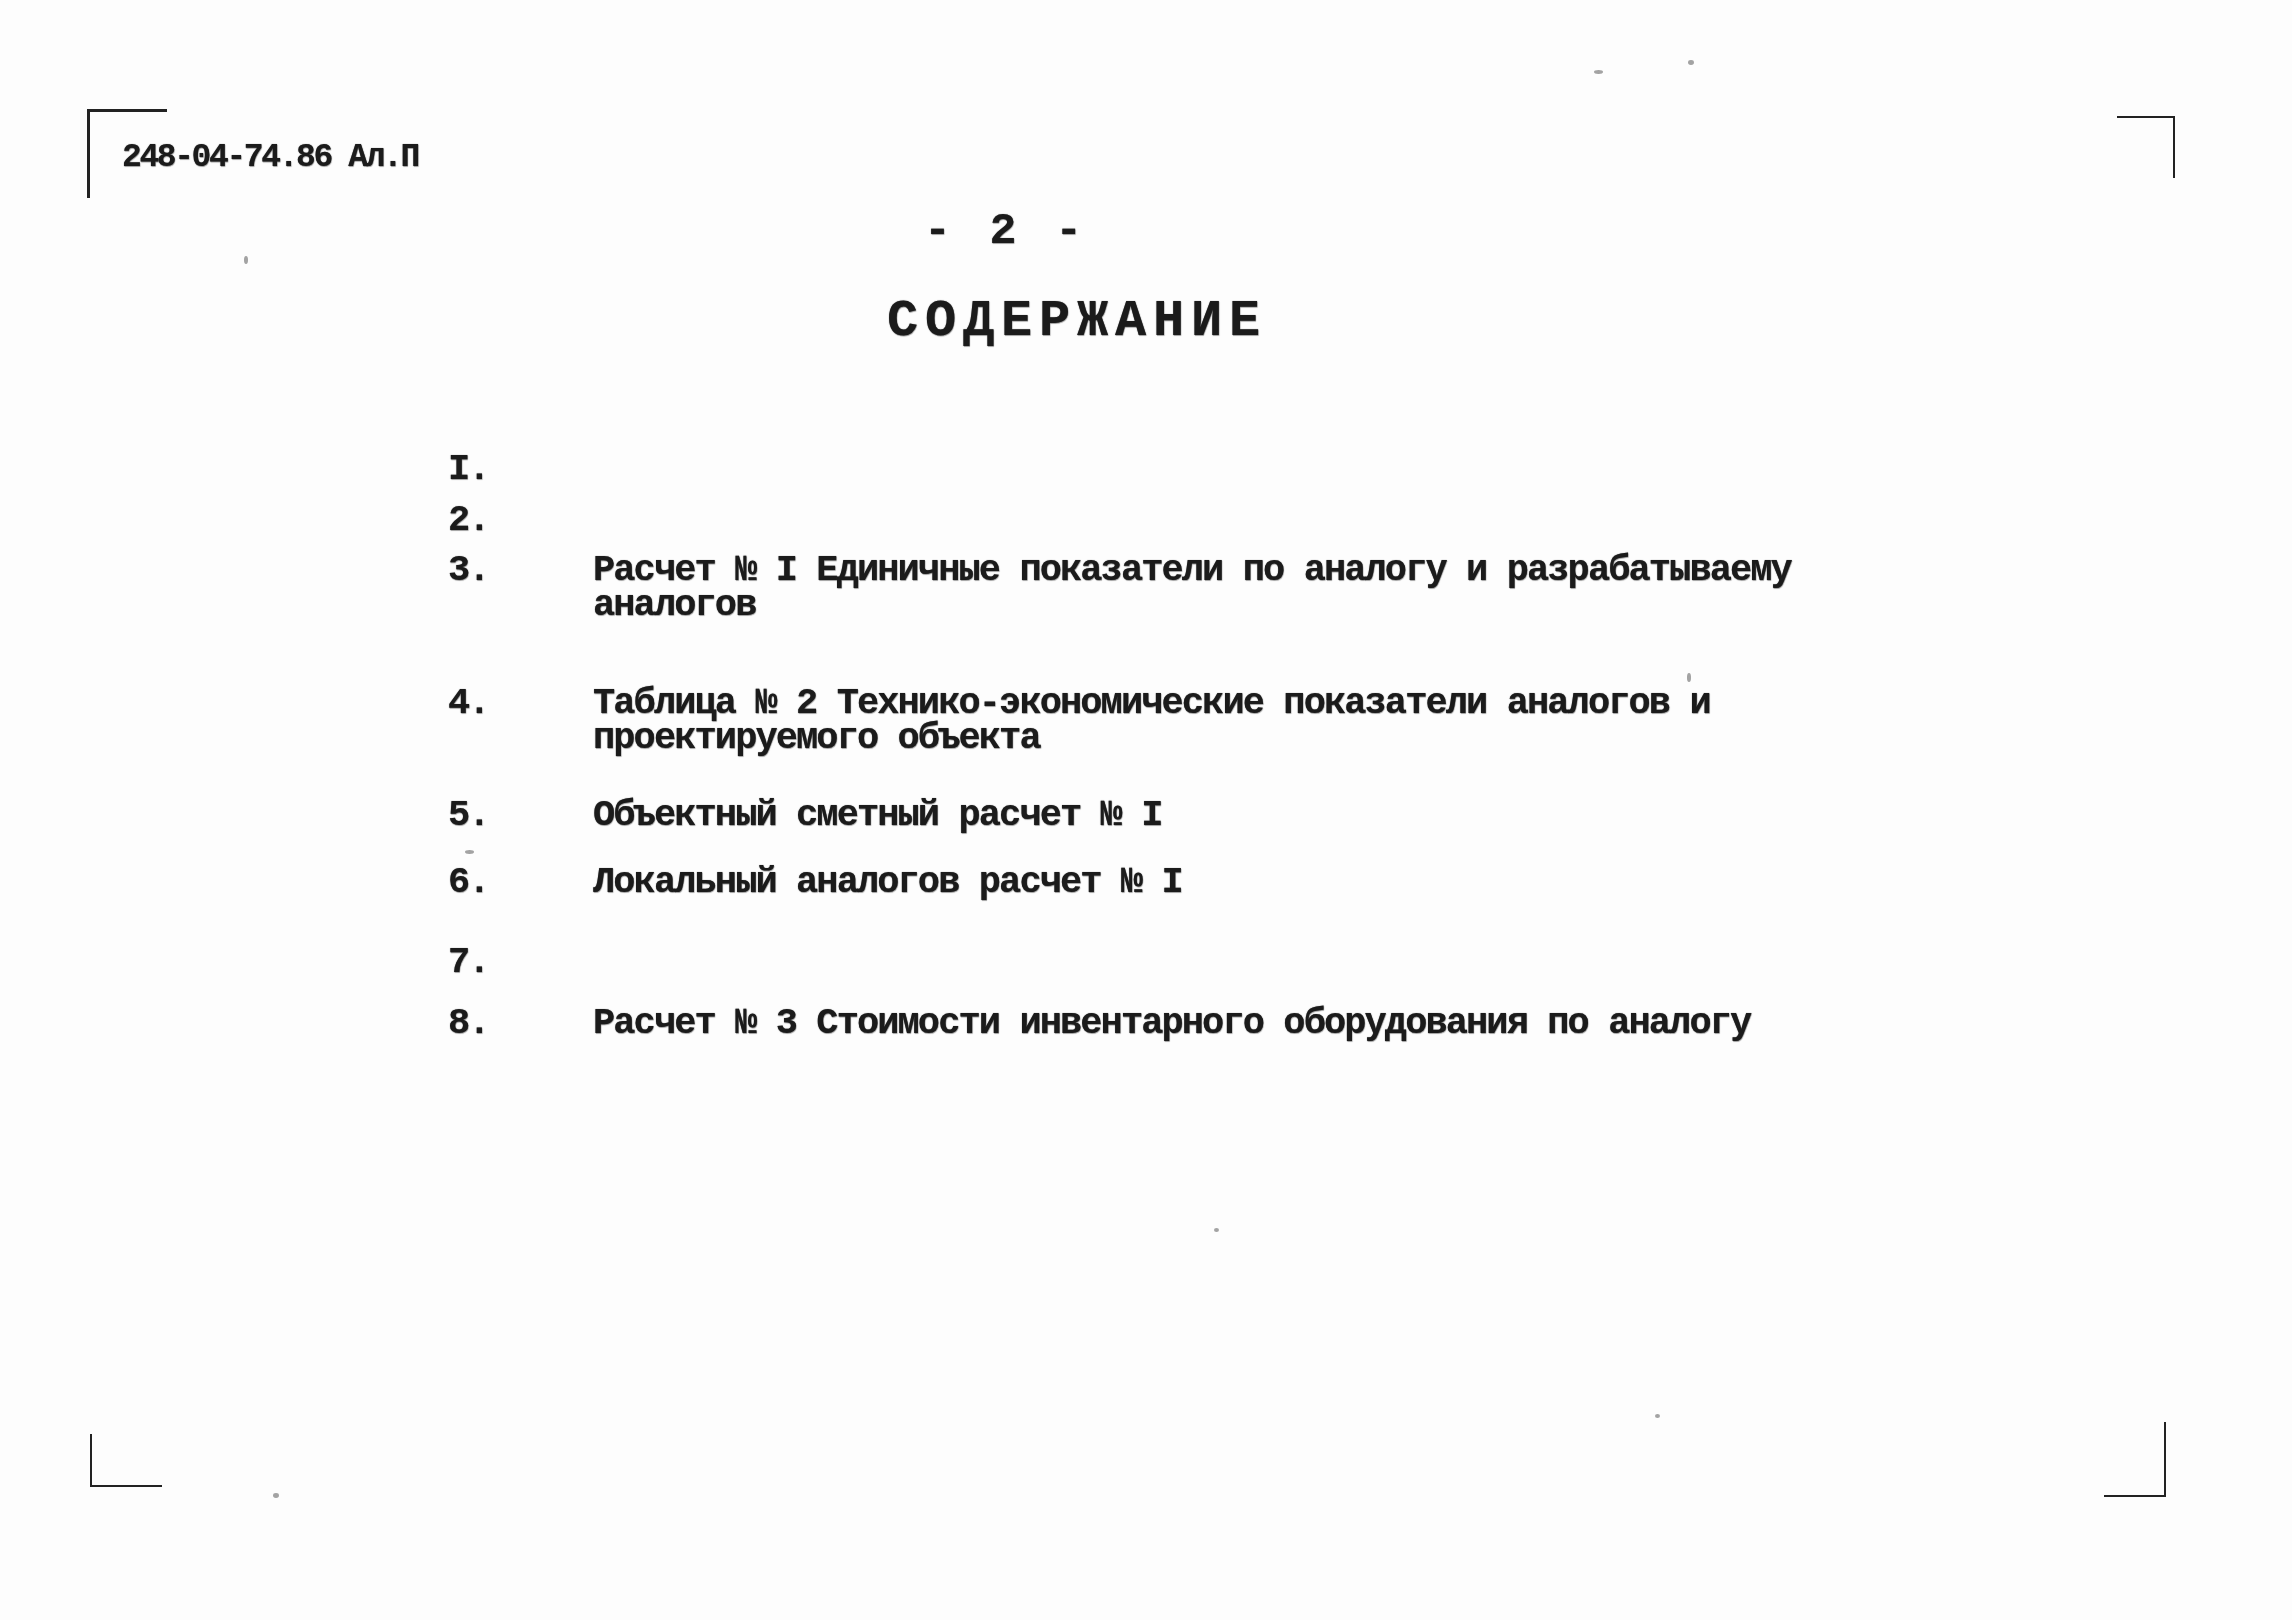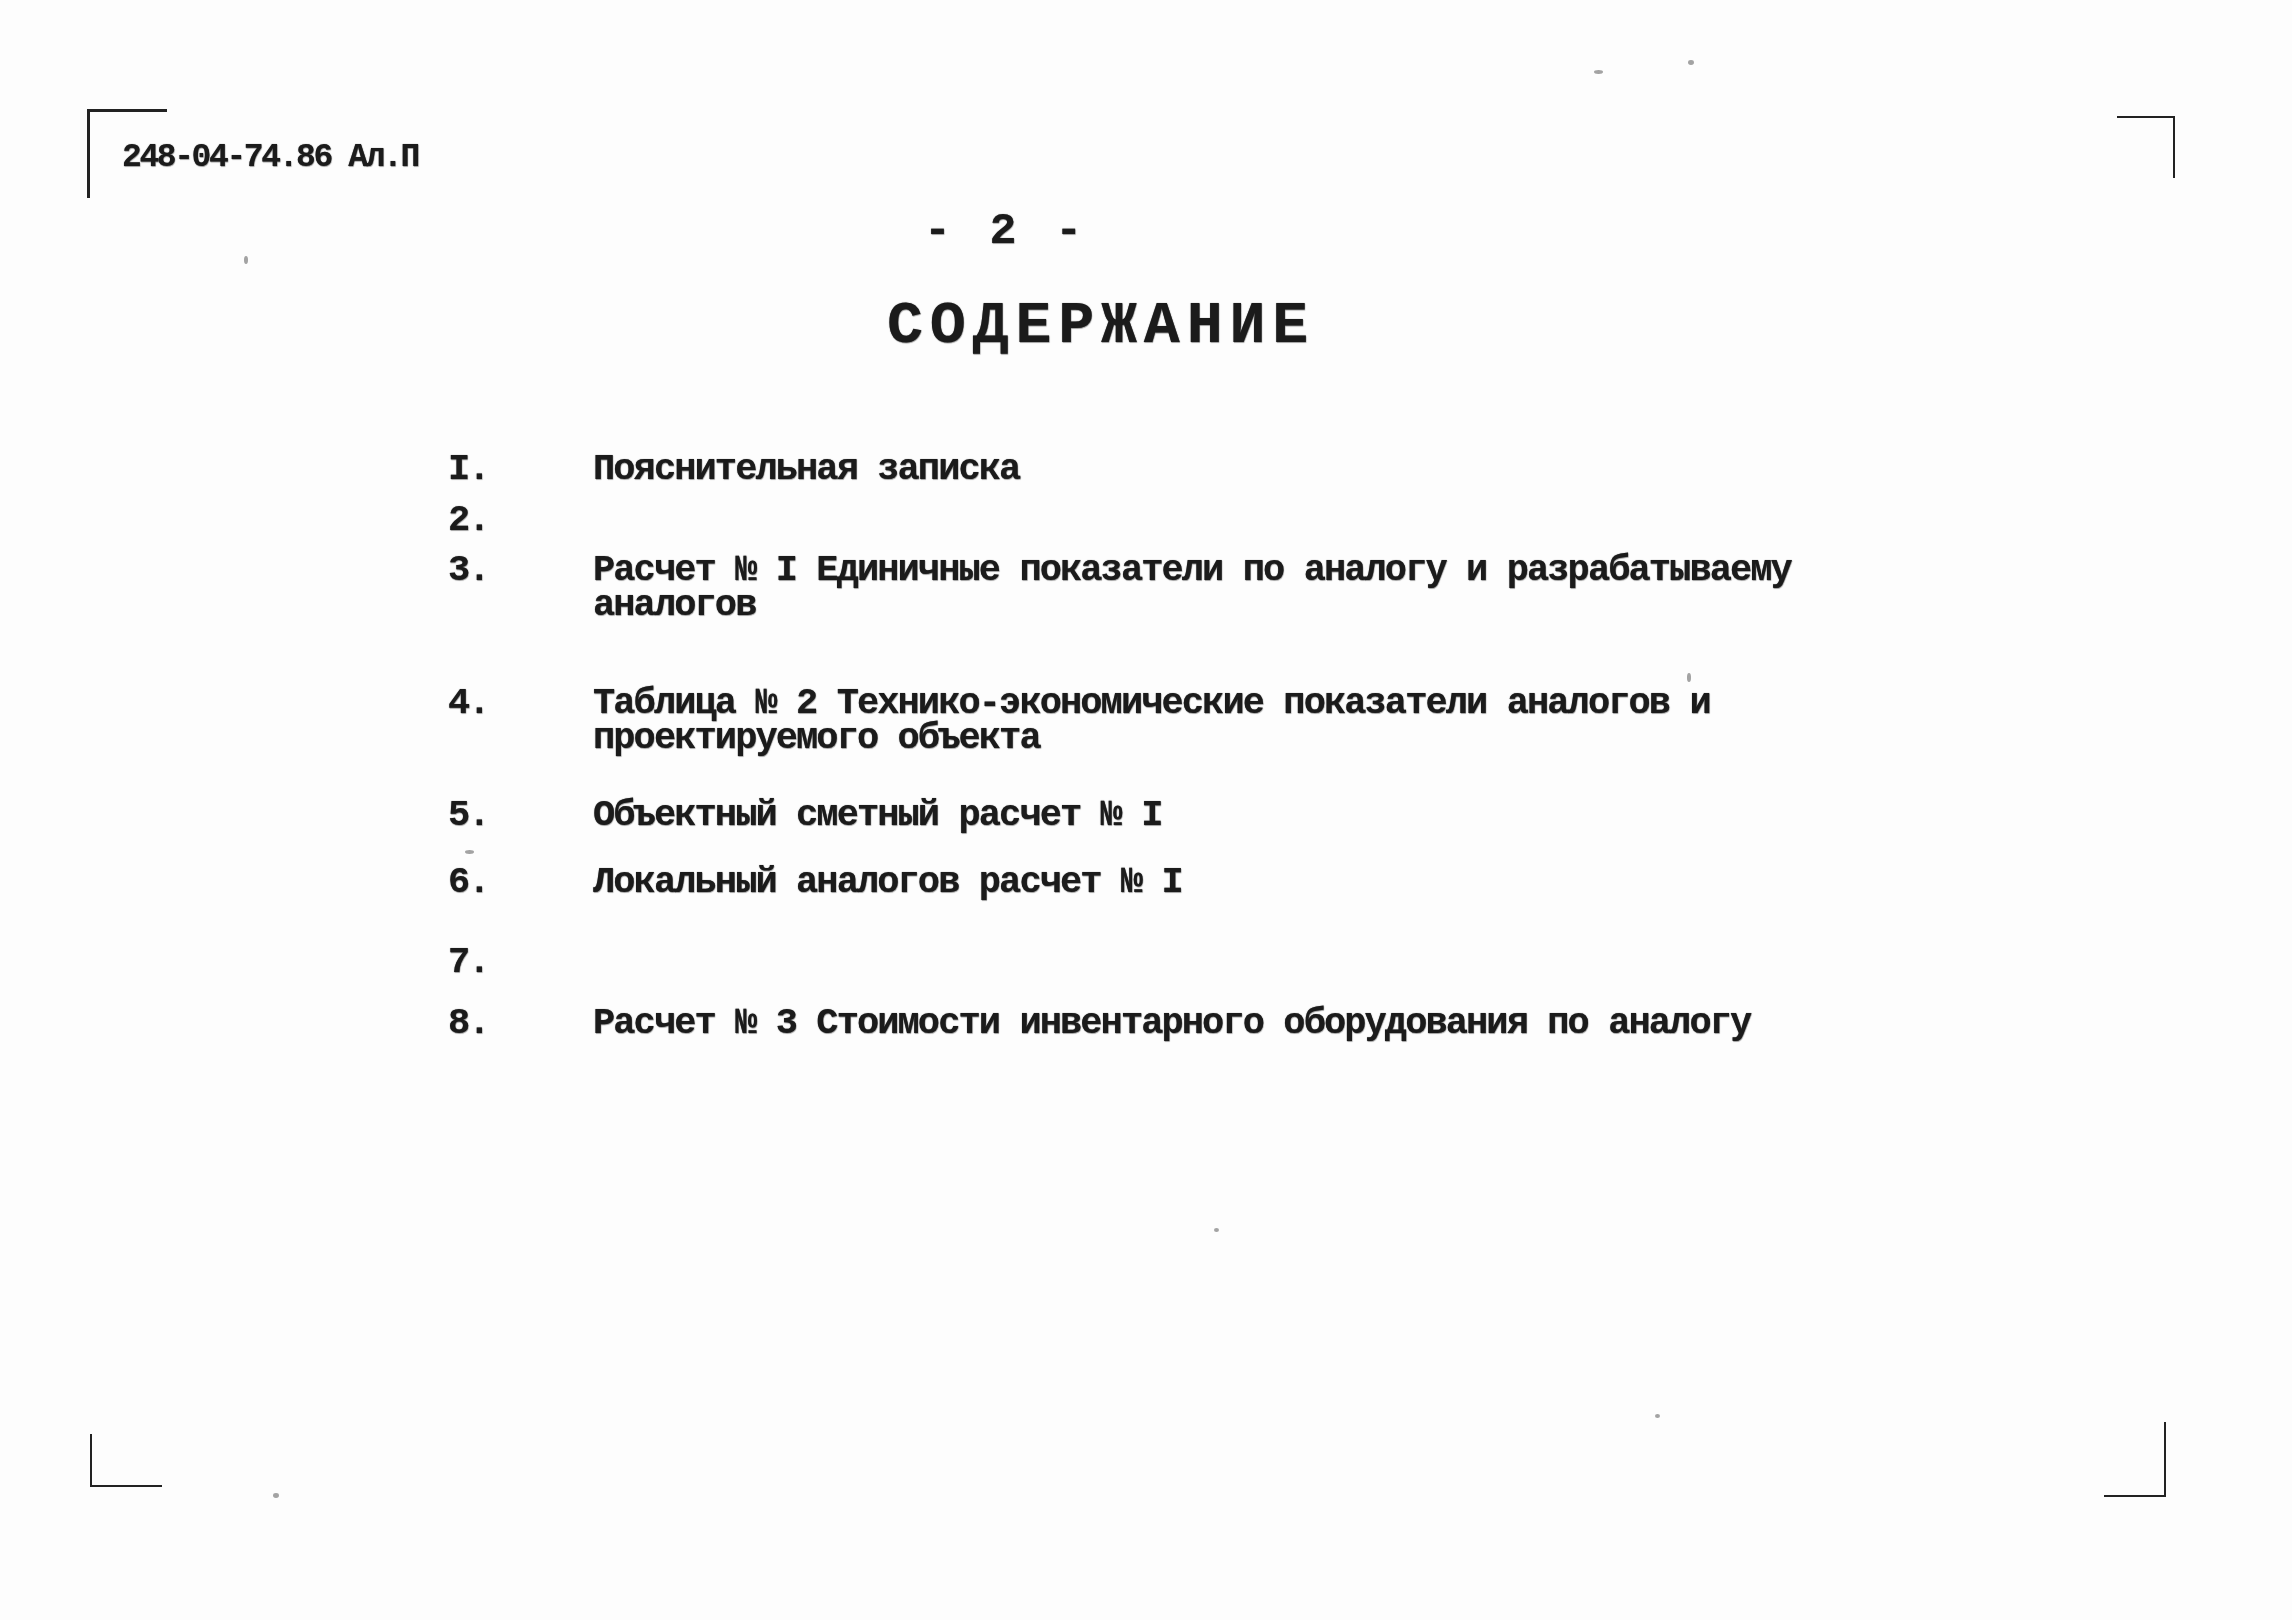--- a/index.html
+++ b/index.html
@@ -14,21 +14,21 @@
     padding-left:31px;
   }
   .txt {
     position:absolute;
     font-weight:bold;
     white-space:pre-wrap;
     text-shadow:0 0 1px rgba(25,25,25,0.65), 0.5px 0.5px 0.8px rgba(25,25,25,0.35);
   }
   .doc-code   { left:122px;  top:139px; font-size:33px; letter-spacing:-2.4px; }
   .page-num   { left:924px;  top:206px; font-size:45px; letter-spacing:0px; word-spacing:11.6px; }
-  .toc-title  { left:887px;  top:292px; font-size:60px; letter-spacing:6.8px; }
+  .toc-title  { left:887px;  top:292px; font-size:52px; letter-spacing:6.8px; }
 
   .toc-row {
     position:absolute;
     left:448px;
     display:flex;
     align-items:flex-start;
     font-weight:bold;
     font-size:37px;
     line-height:35px;
     letter-spacing:-1.9px;
@@ -72,21 +72,20 @@
   <div class="crop crop-tr"></div>
   <div class="crop crop-bl"></div>
   <div class="crop crop-br"></div>
 
   <div class="txt doc-code">248-04-74.86 Ал.П</div>
   <div class="txt page-num">- 2 -</div>
   <div class="txt toc-title">СОДЕРЖАНИЕ</div>
 
   <div class="toc-row r1">
     <span class="num">I.</span>
-    <span class="text">Пояснительная записка</span>
   </div>
   <div class="toc-row r2">
     <span class="num">2.</span>
   </div>
   <div class="toc-row r3">
     <span class="num">3.</span>
     <span class="text">Расчет № I Единичные показатели по аналогу и разрабатываему аналогов</span>
   </div>
   <div class="toc-row r4">
     <span class="num">4.</span>

